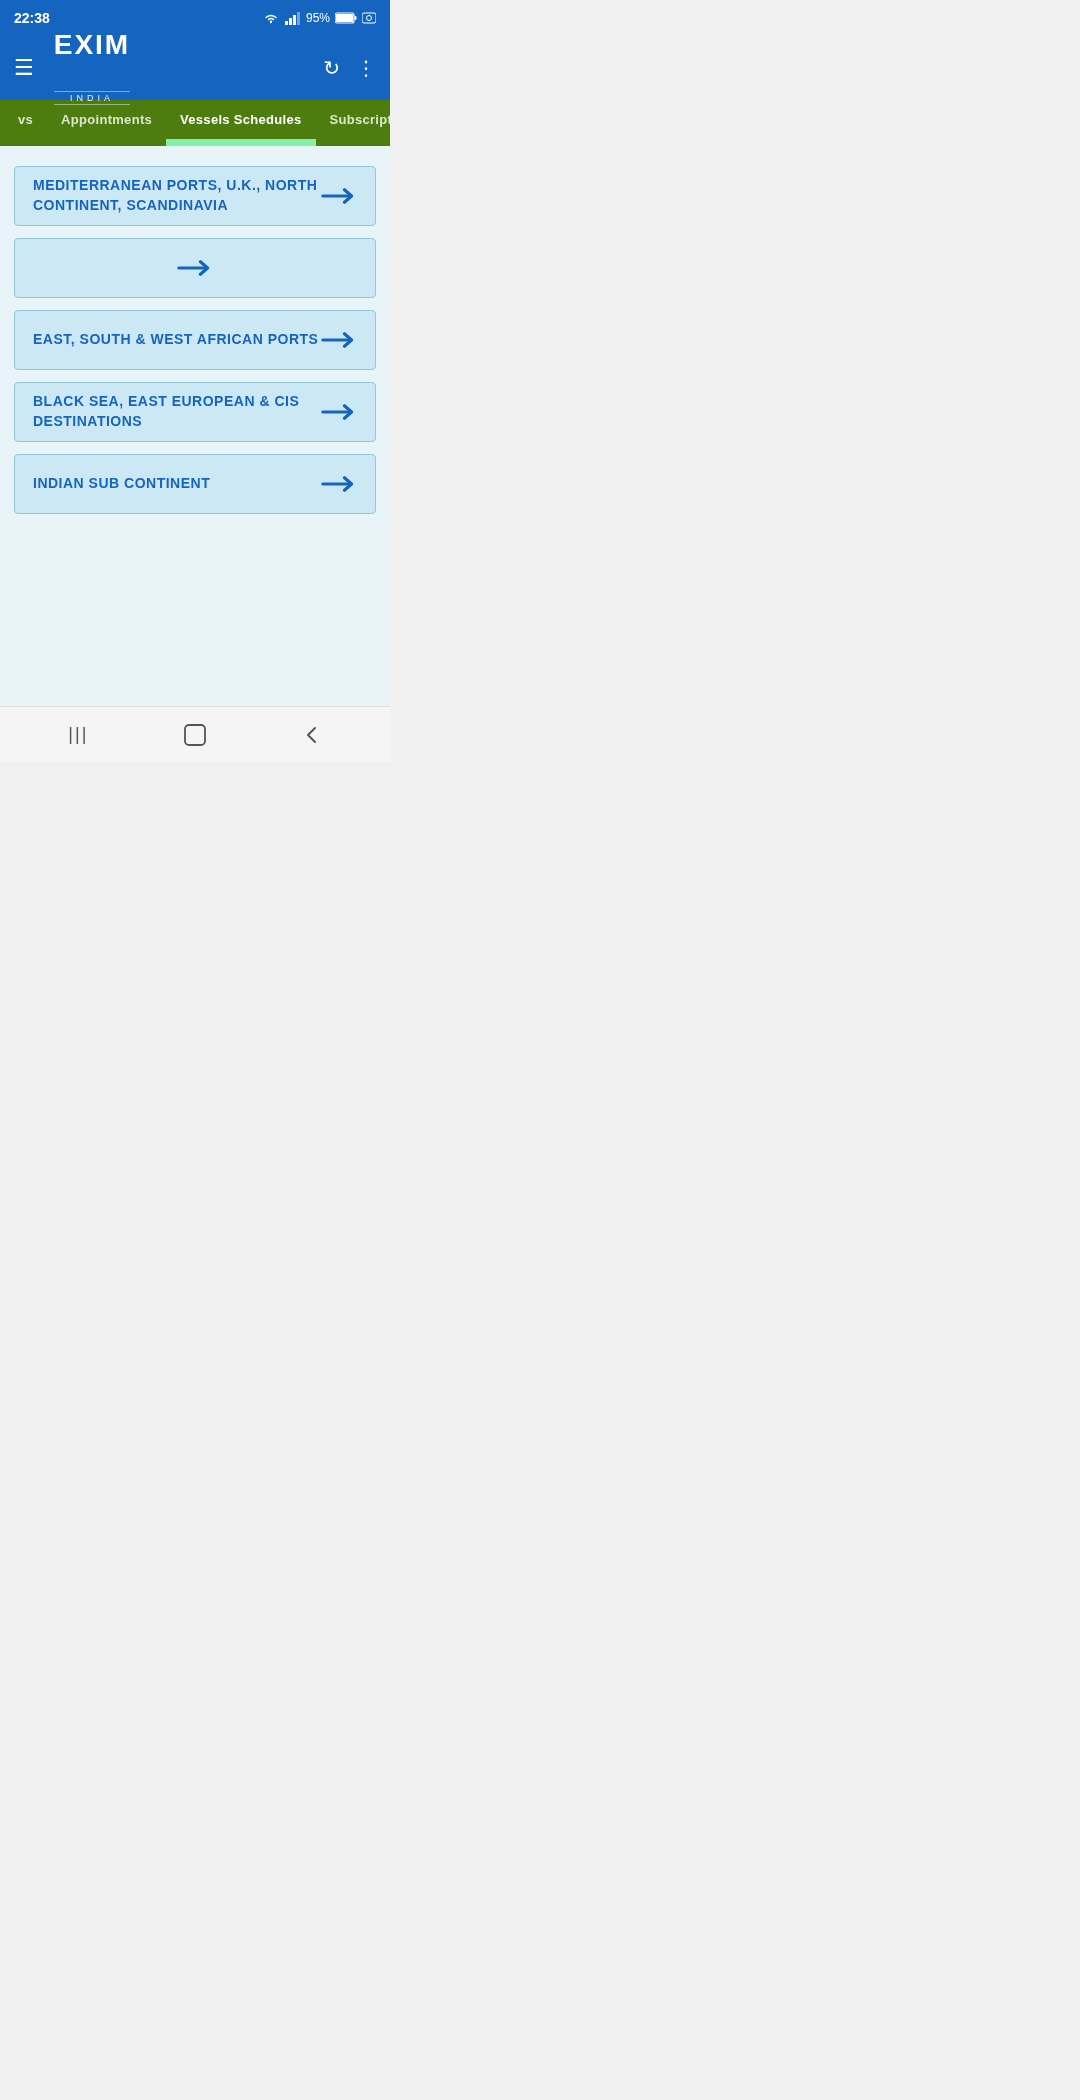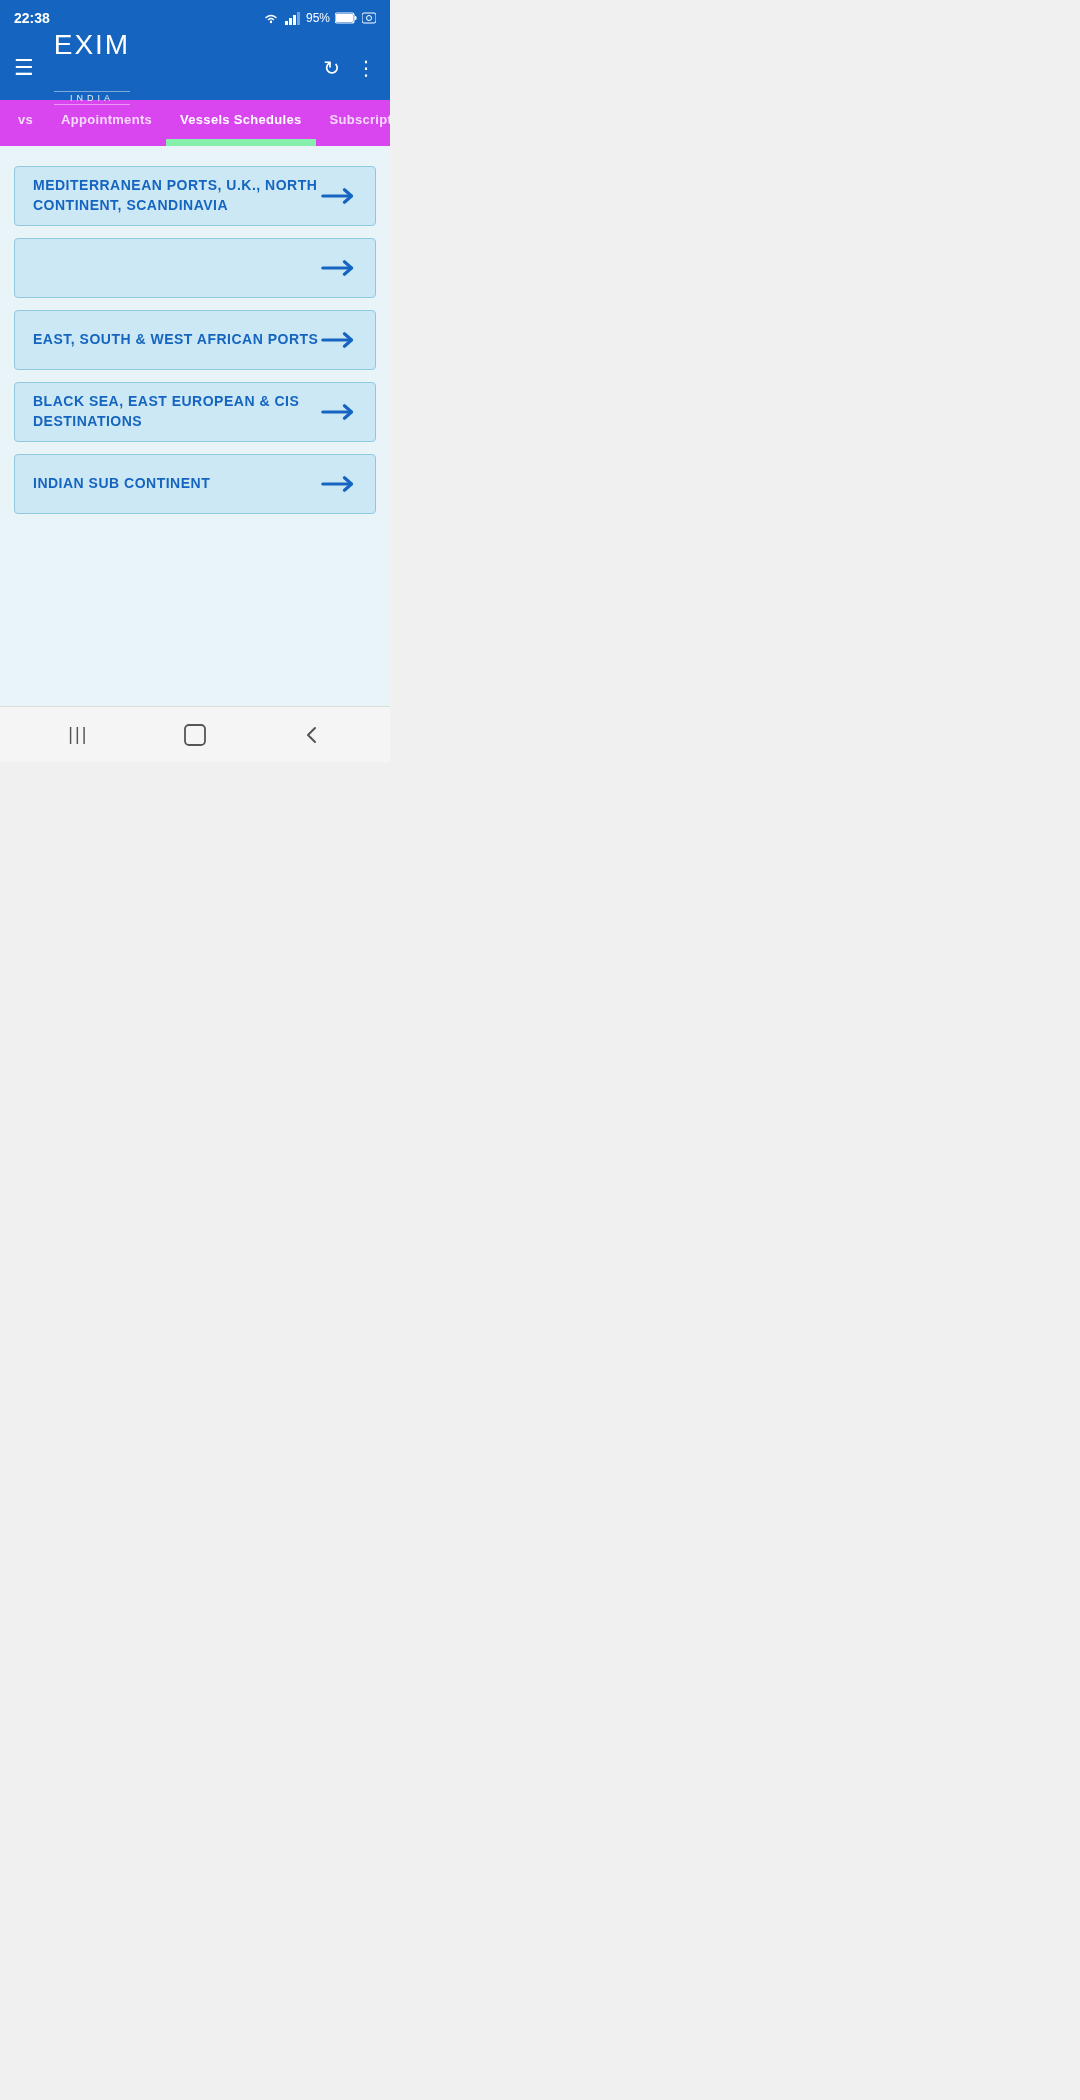--- a/index.html
+++ b/index.html
@@ -62,21 +62,21 @@
       color: white;
     }
 
     .logo-container {
       margin-left: 20px;
     }
 
     .logo-text {
       color: white;
       font-size: 28px;
-      font-weight: 400;
+      font-weight: 700;
       letter-spacing: 2px;
       font-family: 'Arial Black', sans-serif;
       line-height: 1;
     }
 
     .logo-sub {
       color: white;
       font-size: 9px;
       letter-spacing: 4px;
       text-align: center;
@@ -94,21 +94,21 @@
     }
 
     .app-bar-icon {
       color: white;
       font-size: 20px;
       cursor: pointer;
     }
 
     
     .nav-tabs {
-      background: #d946ef;
+      background: #4d7c0f;
       display: flex;
       overflow-x: auto;
       white-space: nowrap;
       padding: 0 4px;
       scrollbar-width: none;
     }
 
     .nav-tabs::-webkit-scrollbar {
       display: none;
     }
@@ -139,21 +139,21 @@
       gap: 12px;
     }
 
     
     .route-card {
       background: #cce8f4;
       border: 1.5px solid #90c8e0;
       border-radius: 4px;
       display: flex;
       align-items: center;
-      justify-content: flex-end;
+      justify-content: center;
       padding: 2px 18px;
       cursor: pointer;
       min-height: 60px;
     }
 
     .route-card-text {
       color: #1565c0;
       font-size: 14px;
       font-weight: 700;
       letter-spacing: 0.5px;

